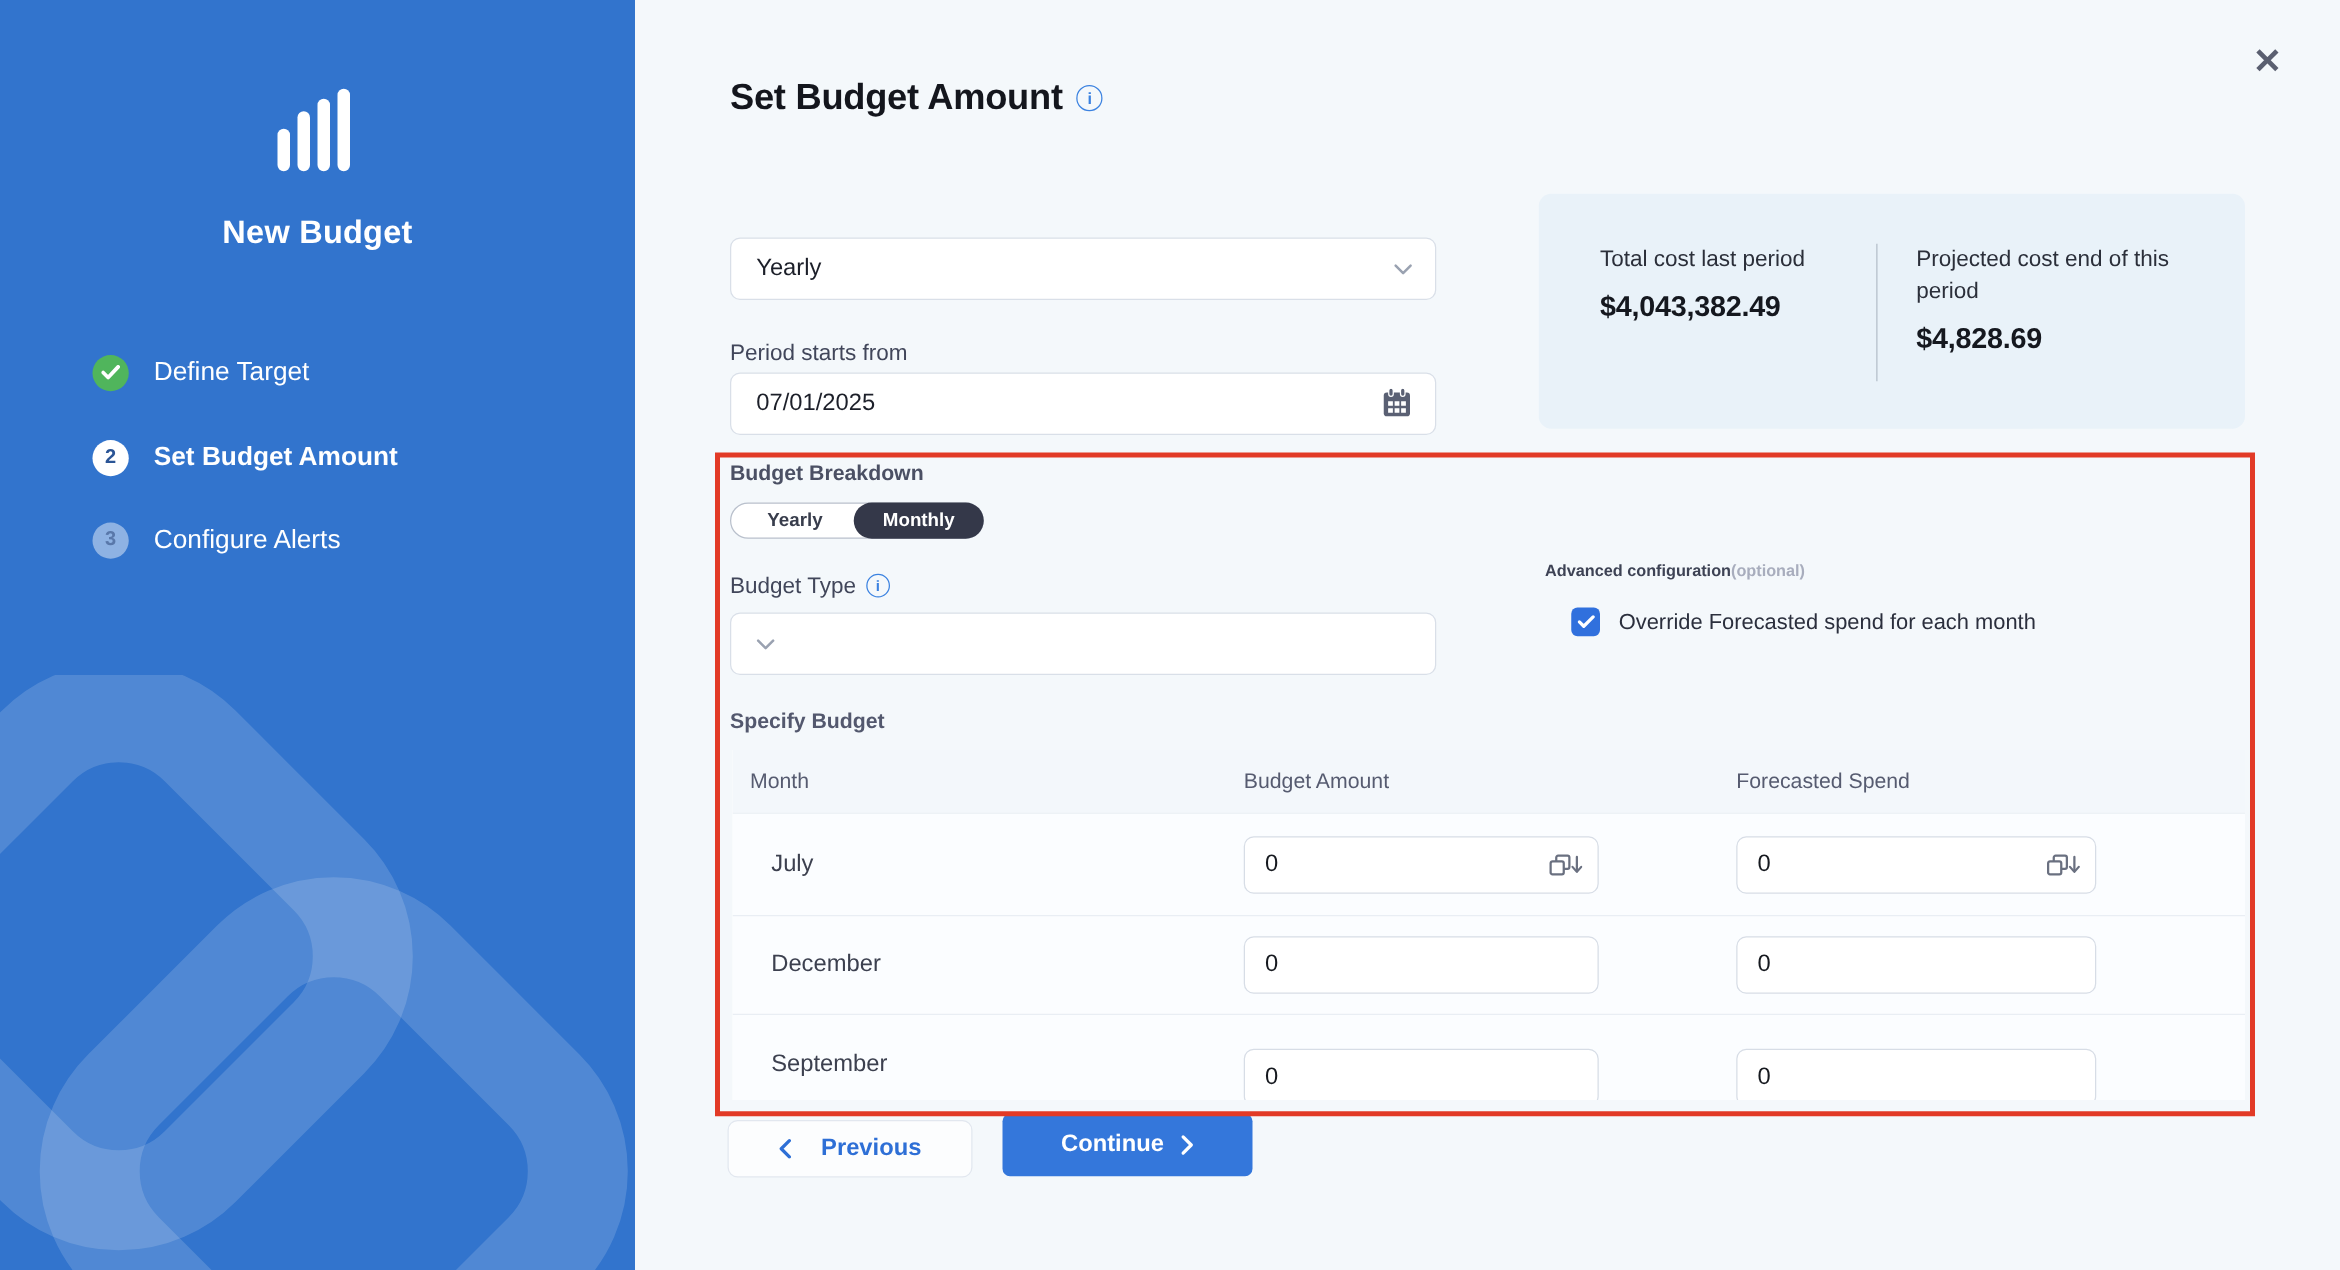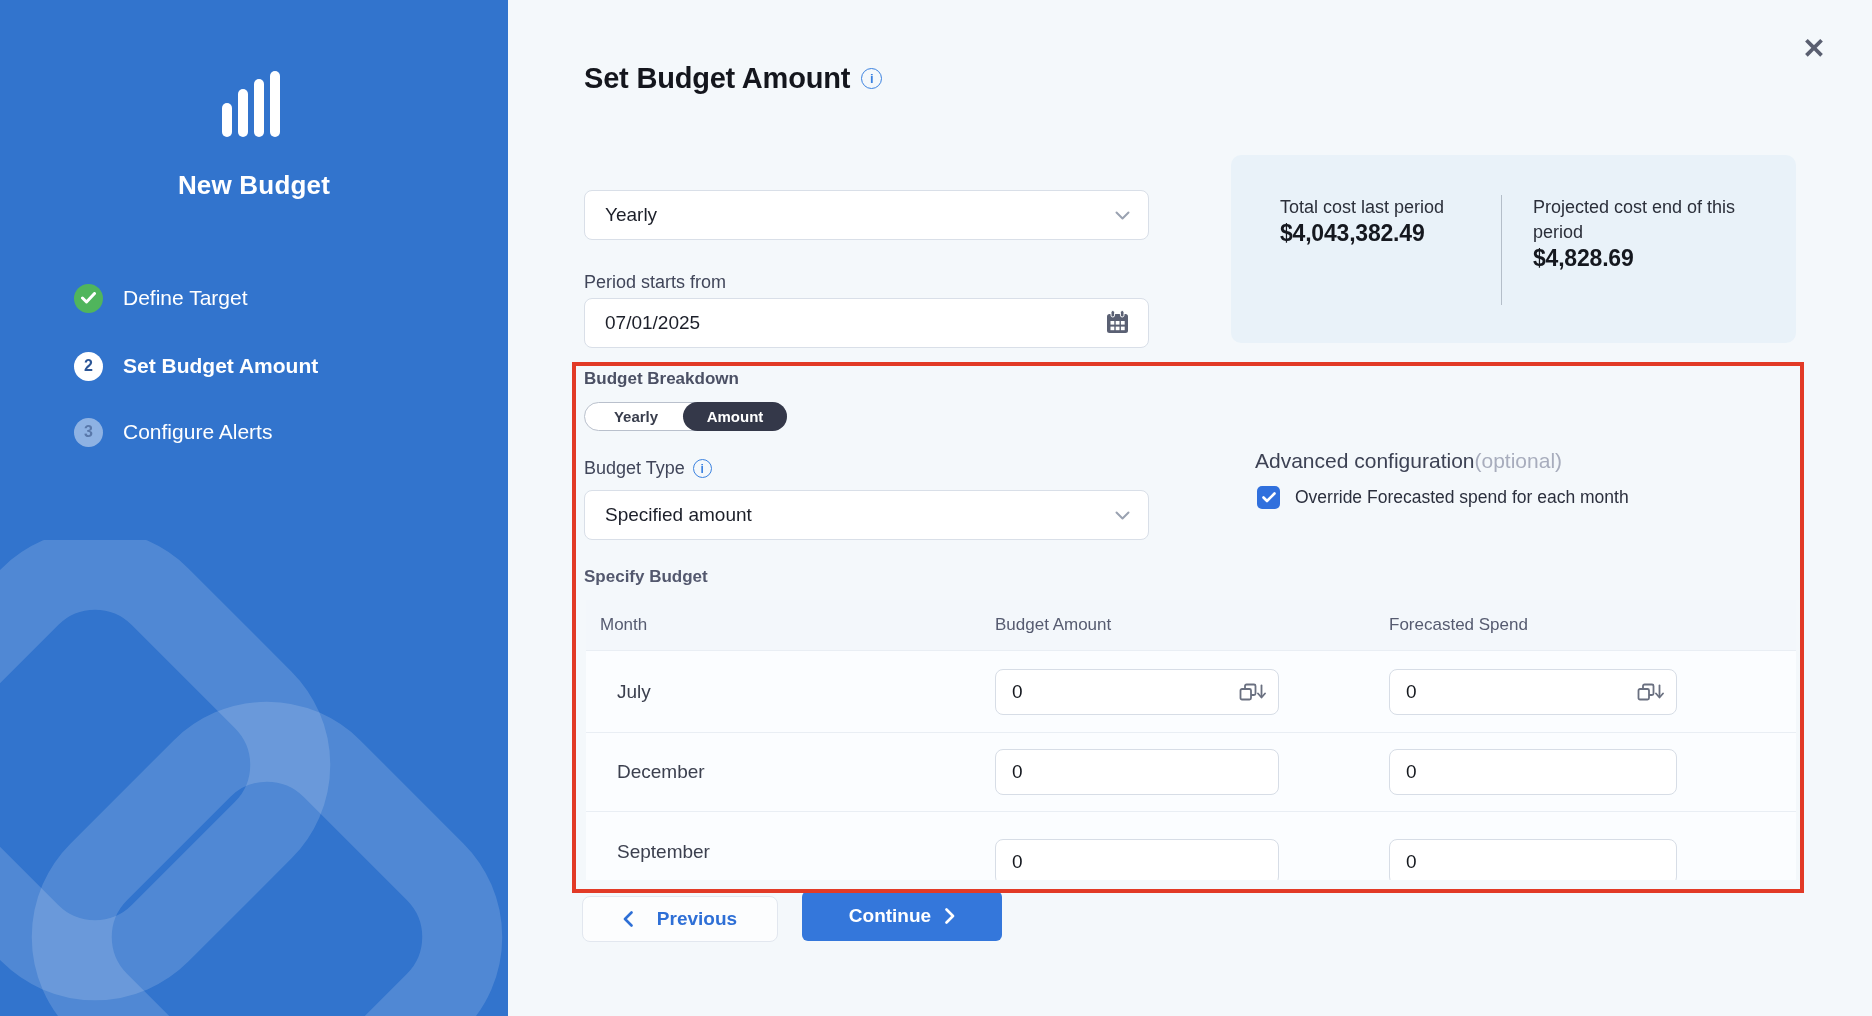--- a/index.html
+++ b/index.html
@@ -39,33 +39,33 @@
   .sel-type   { top:490px; }
   .date-box   { top:298px; }
   .grow { flex:1; }
 
   
   .cost-card { position:absolute; left:723px; top:155px; width:565px; height:188px; background:#e9f2f9; border-radius:10px; }
   .cost-col1 { position:absolute; left:49px; top:40px; width:200px; }
   .cost-col2 { position:absolute; left:302px; top:40px; width:230px; }
   .cost-divider { position:absolute; left:270px; top:40px; width:1px; height:110px; background:#b4bec9; }
   .cost-label { font-size:18px; color:#2b2f3a; line-height:1.4; }
-  .cost-value { font-size:23px; font-weight:800; color:#15181f; letter-spacing:-0.2px; }
+  .cost-value { margin-top:12px; font-size:23px; font-weight:800; color:#15181f; letter-spacing:-0.2px; }
 
   
   .annotation { position:absolute; left:64px; top:362px; width:1232px; height:531px; border:4px solid #e23a26; z-index:60; pointer-events:none; }
 
   .lbl-breakdown { left:76px; top:369px; font-size:17px; font-weight:700; color:#4b5064; }
   .toggle { position:absolute; left:76px; top:402px; width:203px; height:29px; background:#ffffff; border:1.5px solid #b9c0cc; border-radius:16px; }
   .toggle-opt-yearly { position:absolute; left:0; top:0; width:102px; height:100%; display:flex; align-items:center; justify-content:center; font-size:15px; font-weight:700; color:#383d4c; cursor:pointer; }
   .toggle-opt-monthly { position:absolute; right:-1px; top:-1px; bottom:-1px; width:104px; background:#343849; border-radius:16px; display:flex; align-items:center; justify-content:center; font-size:15px; font-weight:700; color:#ffffff; cursor:pointer; }
 
   .lbl-type { left:76px; top:458px; }
 
-  .adv-title { position:absolute; left:747px; top:449px; font-size:21px; color:#3d4254; }
+  .adv-title { position:absolute; left:728px; top:449px; font-size:13px; color:#3d4254;font-weight:bold; }
   .adv-optional { color:#a8adbd; }
   .chk-row { position:absolute; left:749px; top:486px; display:flex; align-items:center; gap:15px; cursor:pointer; }
   .checkbox { width:23px; height:23px; border-radius:5px; background:#3070dd; display:flex; align-items:center; justify-content:center; flex:0 0 auto; }
   .chk-label { font-size:17.5px; color:#2b2f3d; }
 
   .lbl-specify { left:76px; top:567px; font-size:17px; font-weight:700; color:#53586e; }
 
   
   .table { position:absolute; left:78px; top:600px; width:1210px; height:280px; overflow:hidden; background:#fbfdff; }
   .thead { position:absolute; left:0; top:0; width:100%; height:50px; background:#f3f7fb; }
@@ -173,29 +173,28 @@
       <div class="cost-label">Projected cost end of this period</div>
       <div class="cost-value">$4,828.69</div>
     </div>
   </div>
 
   <div class="field-label lbl-breakdown">
     <span>Budget Breakdown</span>
   </div>
   <div class="toggle">
     <div class="toggle-opt-yearly">Yearly</div>
-    <div class="toggle-opt-monthly">Amount</div>
+    <div class="toggle-opt-monthly">Monthly</div>
   </div>
 
   <div class="field-label lbl-type">
     <span>Budget Type</span>
     <span class="info-icon info-sm">i</span>
   </div>
   <div class="select-box sel-type">
-    <span class="grow">Specified amount</span>
     <svg width="15" height="9" viewBox="0 0 15 9">
         <polyline points="1.5,1.5 7.5,7.5 13.5,1.5" fill="none" stroke="#9aa2b1" stroke-width="2" stroke-linecap="round" stroke-linejoin="round"></polyline>
       </svg>
   </div>
 
   <div class="adv-title">
     <span>Advanced configuration</span><span class="adv-optional">(optional)</span>
   </div>
   <div class="chk-row">
     <div class="checkbox">

